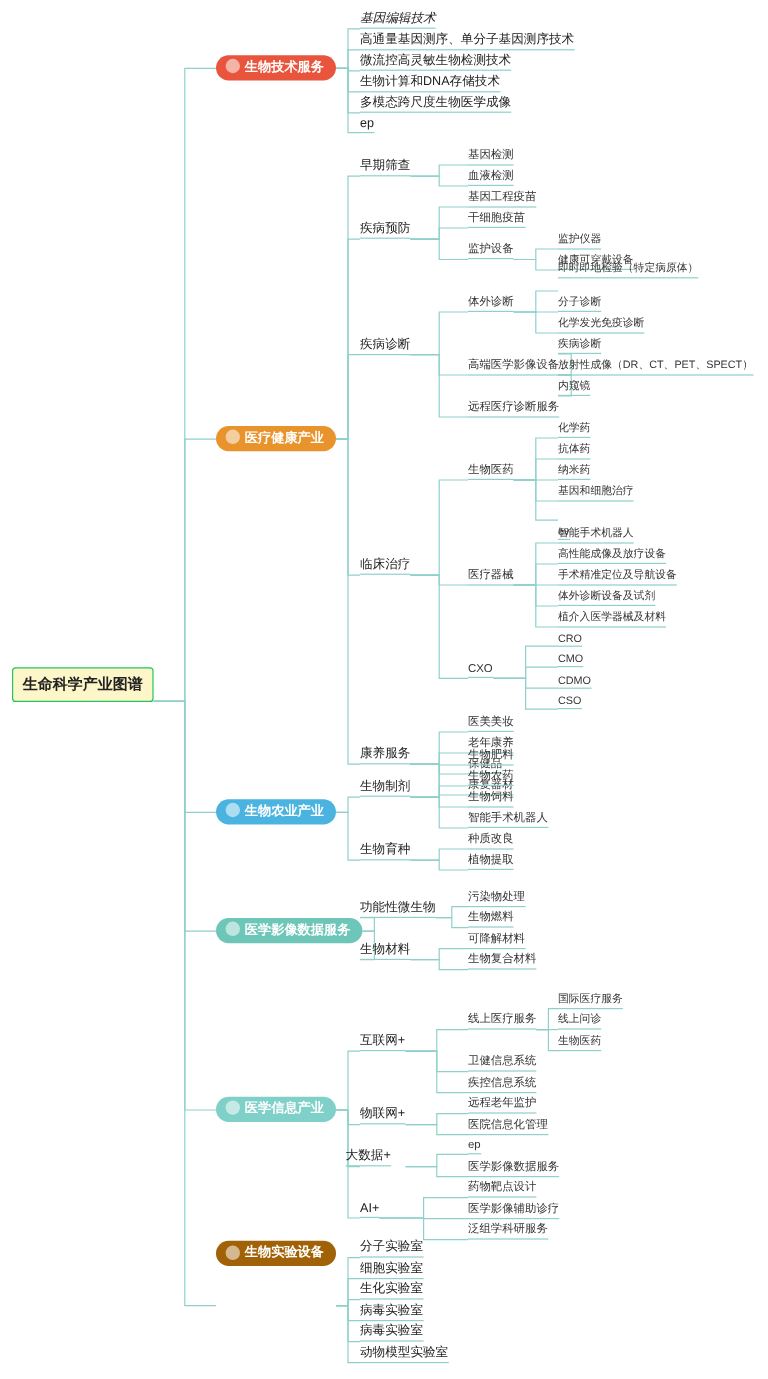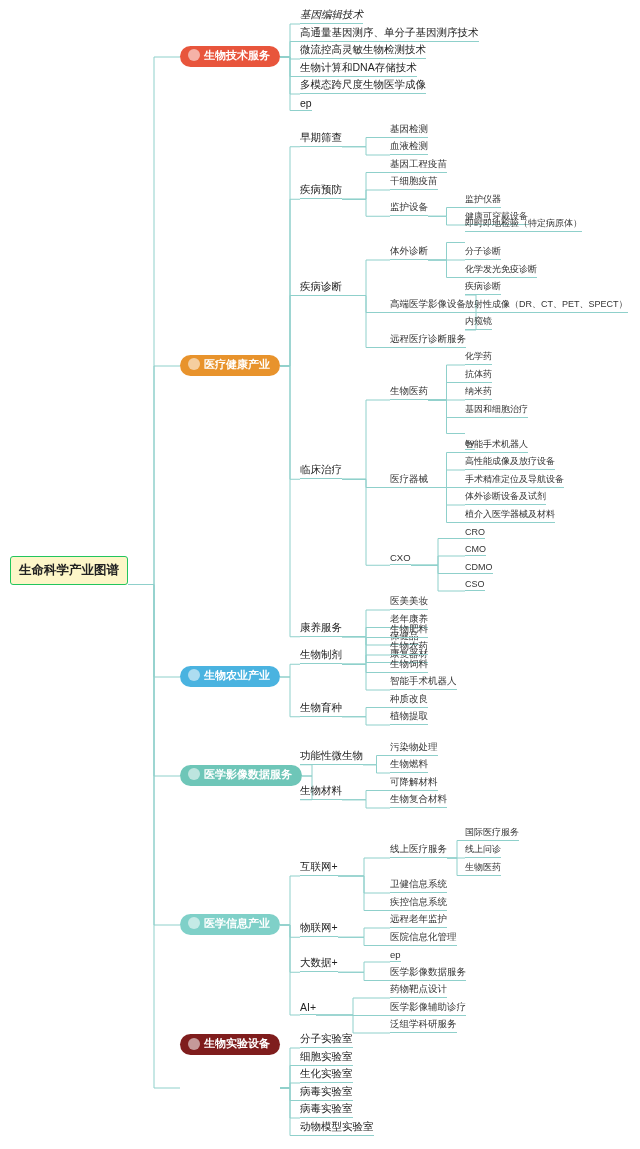--- a/index.html
+++ b/index.html
@@ -208,28 +208,28 @@
       <div class="node lvl2 under" style="left: 300px; top: 860px;">互联网+</div>
       <div class="node lvl3 under" style="left: 390px; top: 843px;">线上医疗服务</div>
       <div class="node lvl4 under" style="left: 465px; top: 825.5px;">国际医疗服务</div>
       <div class="node lvl4 under" style="left: 465px; top: 843px;">线上问诊</div>
       <div class="node lvl4 under" style="left: 465px; top: 860.5px;">生物医药</div>
       <div class="node lvl3 under" style="left: 390px; top: 878px;">卫健信息系统</div>
       <div class="node lvl3 under" style="left: 390px; top: 895.5px;">疾控信息系统</div>
       <div class="node lvl2 under" style="left: 300px; top: 921.25px;">物联网+</div>
       <div class="node lvl3 under" style="left: 390px; top: 913px;">远程老年监护</div>
       <div class="node lvl3 under" style="left: 390px; top: 930.5px;">医院信息化管理</div>
-      <div class="node lvl2 under" style="left: 300px; top: 956.25px;">大数据+</div>
+      <div class="node lvl2 under" style="left: 288px; top: 956.25px;">大数据+</div>
       <div class="node lvl3 under" style="left: 390px; top: 949px;">ep</div>
       <div class="node lvl3 under" style="left: 390px; top: 965.5px;">医学影像数据服务</div>
       <div class="node lvl2 under" style="left: 300px; top: 1001px;">AI+</div>
       <div class="node lvl3 under" style="left: 390px; top: 983px;">药物靶点设计</div>
       <div class="node lvl3 under" style="left: 390px; top: 1000.5px;">医学影像辅助诊疗</div>
       <div class="node lvl3 under" style="left: 390px; top: 1018px;">泛组学科研服务</div>
-      <div class="node lvl1" style="background: #7f1d1d; left: 180px; top: 1034px;">
+      <div class="node lvl1" style="background: #a16207; left: 180px; top: 1034px;">
         <span class="dot"></span>
         <span>生物实验设备</span>
       </div>
       <div class="node lvl2 under" style="left: 300px; top: 1032px;">分子实验室</div>
       <div class="node lvl2 under" style="left: 300px; top: 1049.5px;">细胞实验室</div>
       <div class="node lvl2 under" style="left: 300px; top: 1067px;">生化实验室</div>
       <div class="node lvl2 under" style="left: 300px; top: 1084.5px;">病毒实验室</div>
       <div class="node lvl2 under" style="left: 300px; top: 1102px;">病毒实验室</div>
       <div class="node lvl2 under" style="left: 300px; top: 1119.5px;">动物模型实验室</div>
     </div>

